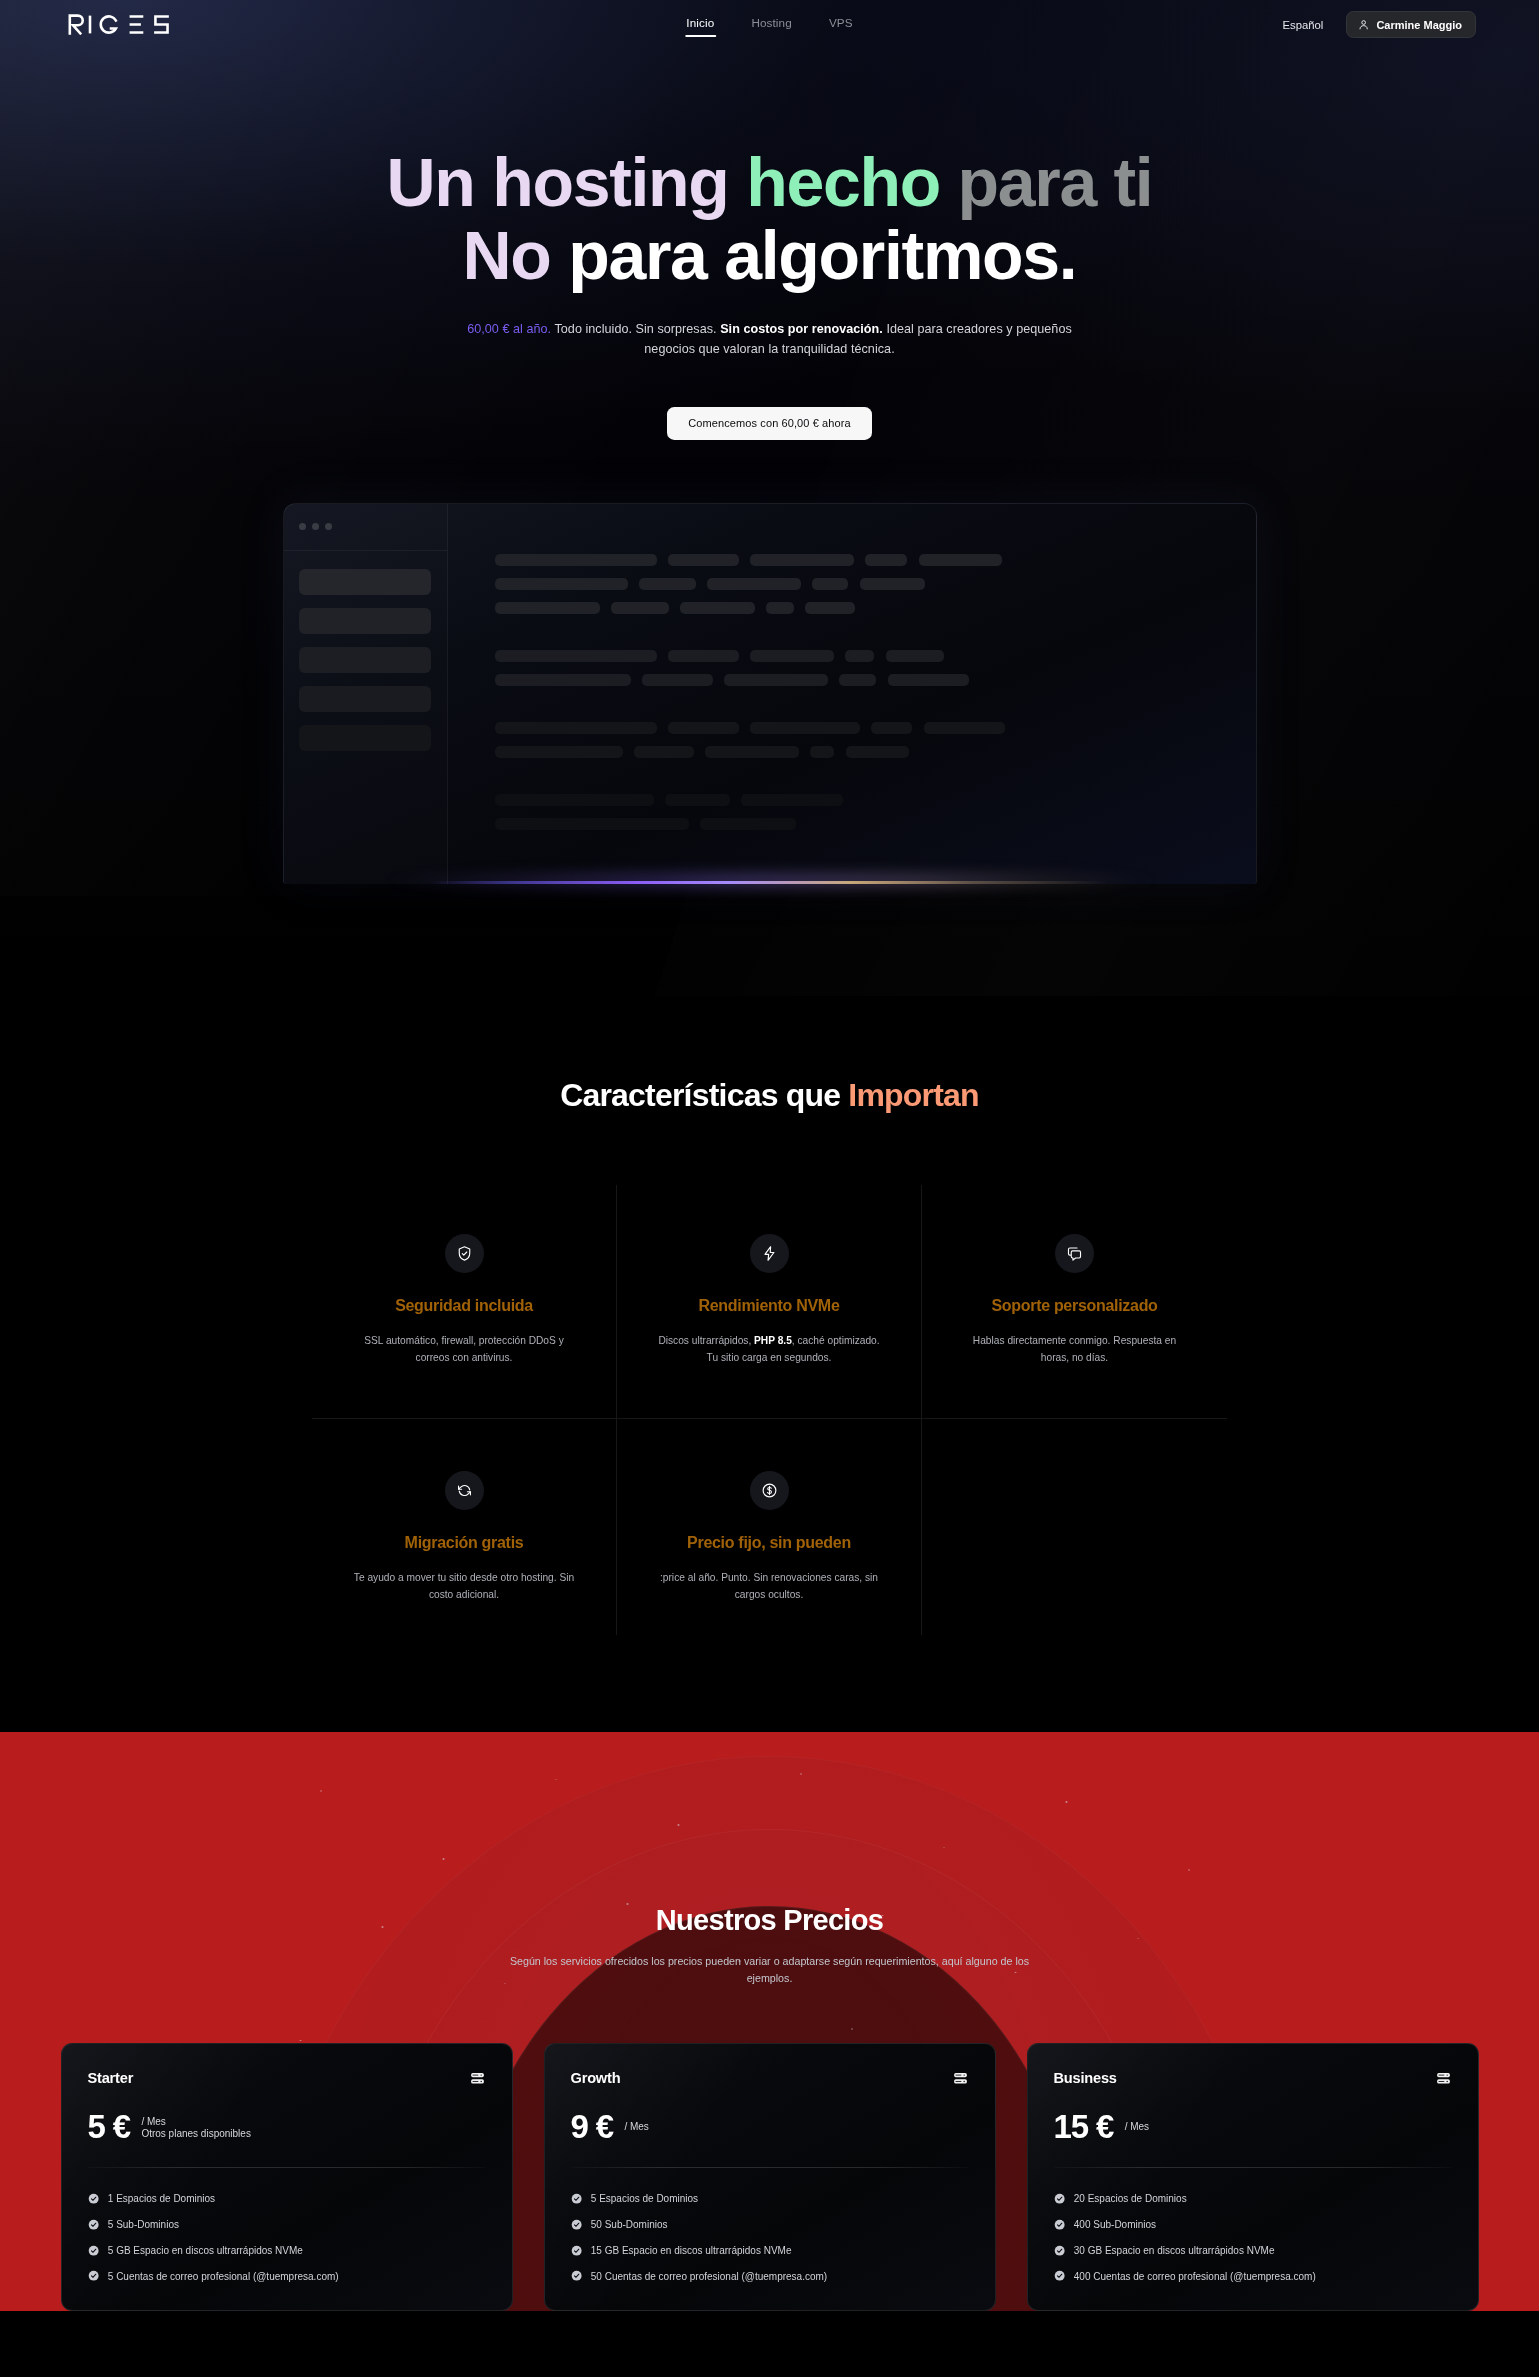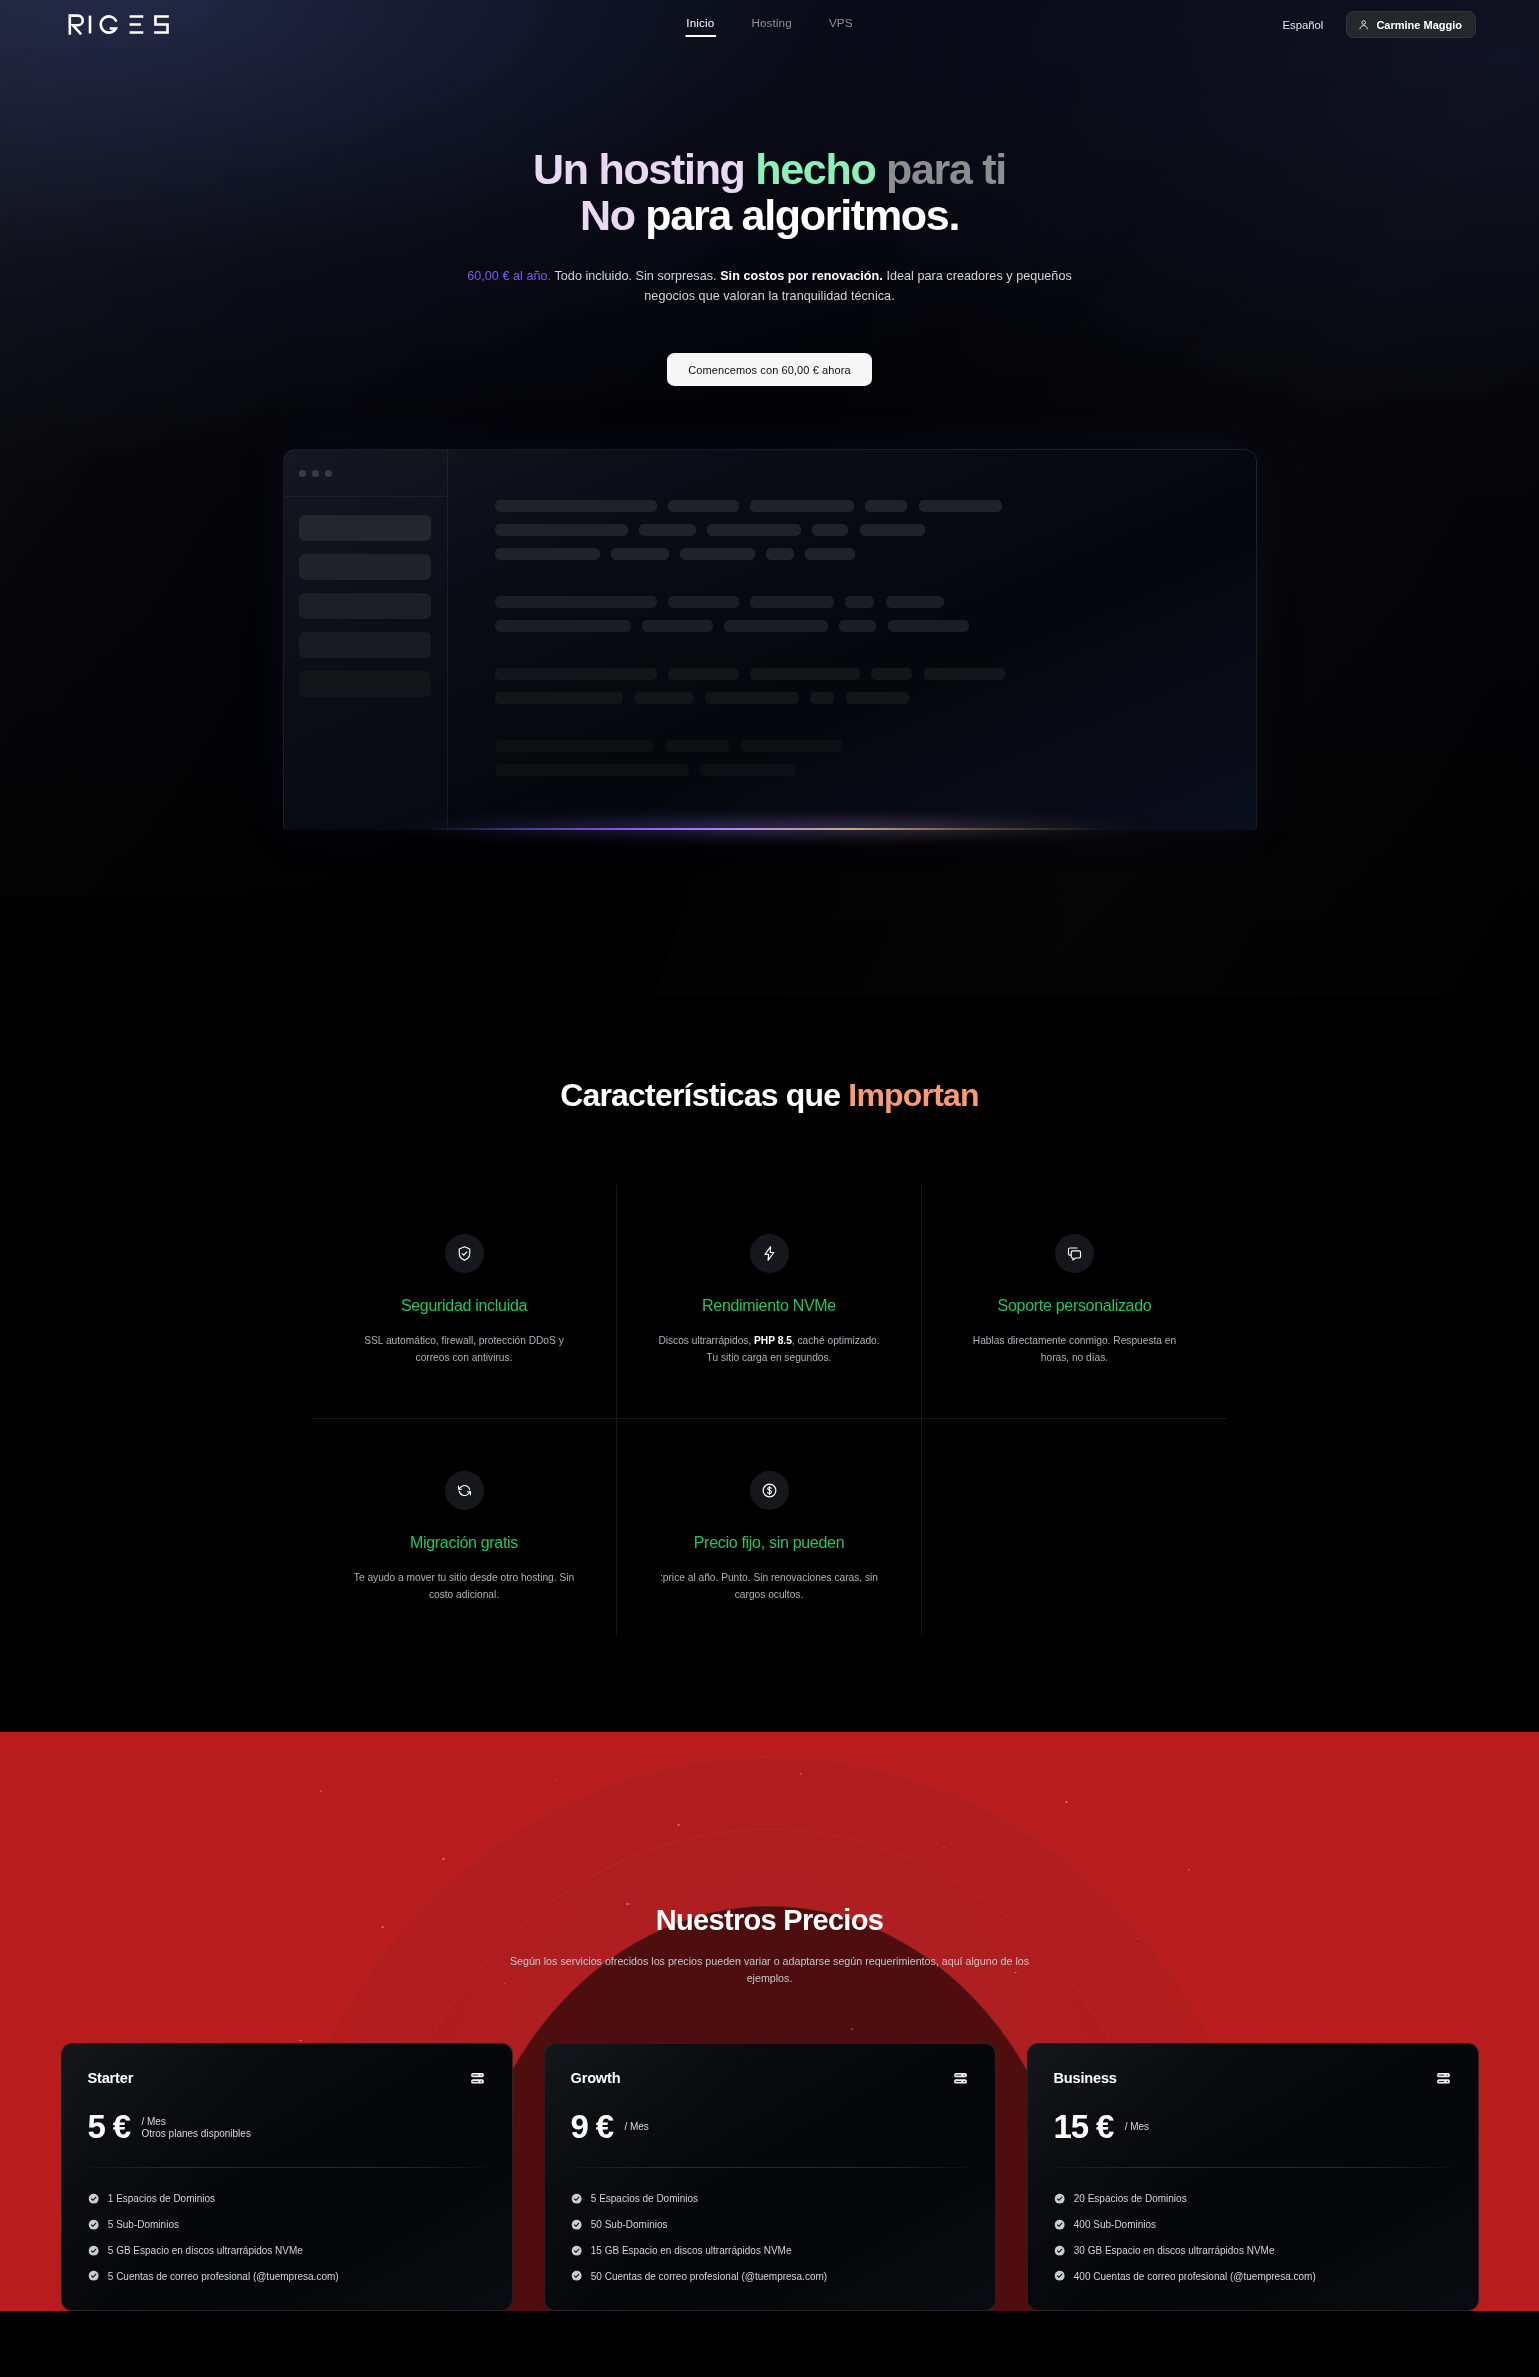--- a/index.html
+++ b/index.html
@@ -125,21 +125,21 @@
   .user-chip svg { display:block; opacity: .95; }
 
   
   .hero-inner {
     position: relative;
     z-index: 20;
     text-align: center;
     padding-top: 97px;
   }
   h1.hero-title {
-    font-size: 43px;
+    font-size: 68px;
     line-height: 1.07;
     font-weight: 700;
     letter-spacing: -1.3px;
     margin: 0 auto;
     max-width: 972px;
   }
   .t-lav   { color: #e8d8f2; }
   .t-green { color: #8ef0b8; }
   .t-gray  { color: #8b8f90; }
   .t-white { color: #ffffff; }
@@ -286,23 +286,23 @@
   .feature-ico {
     width: 39px; height: 39px;
     margin: 0 auto 24px;
     border-radius: 50%;
     background: #15171c;
     display: flex; align-items: center; justify-content: center;
   }
   .feature-ico svg { display: block; }
   .feature-name {
     font-size: 16px;
-    font-weight: 400;
+    font-weight: 700;
     letter-spacing: -0.3px;
-    color: #22c55e;
+    color: #a16207;
     margin-bottom: 18px;
     text-align: center;
   }
   .feature-desc {
     font-size: 10.2px;
     line-height: 1.62;
     color: #aeb1b8;
   }
   .feature-desc b { color: #ffffff; font-weight: 700; }
 

